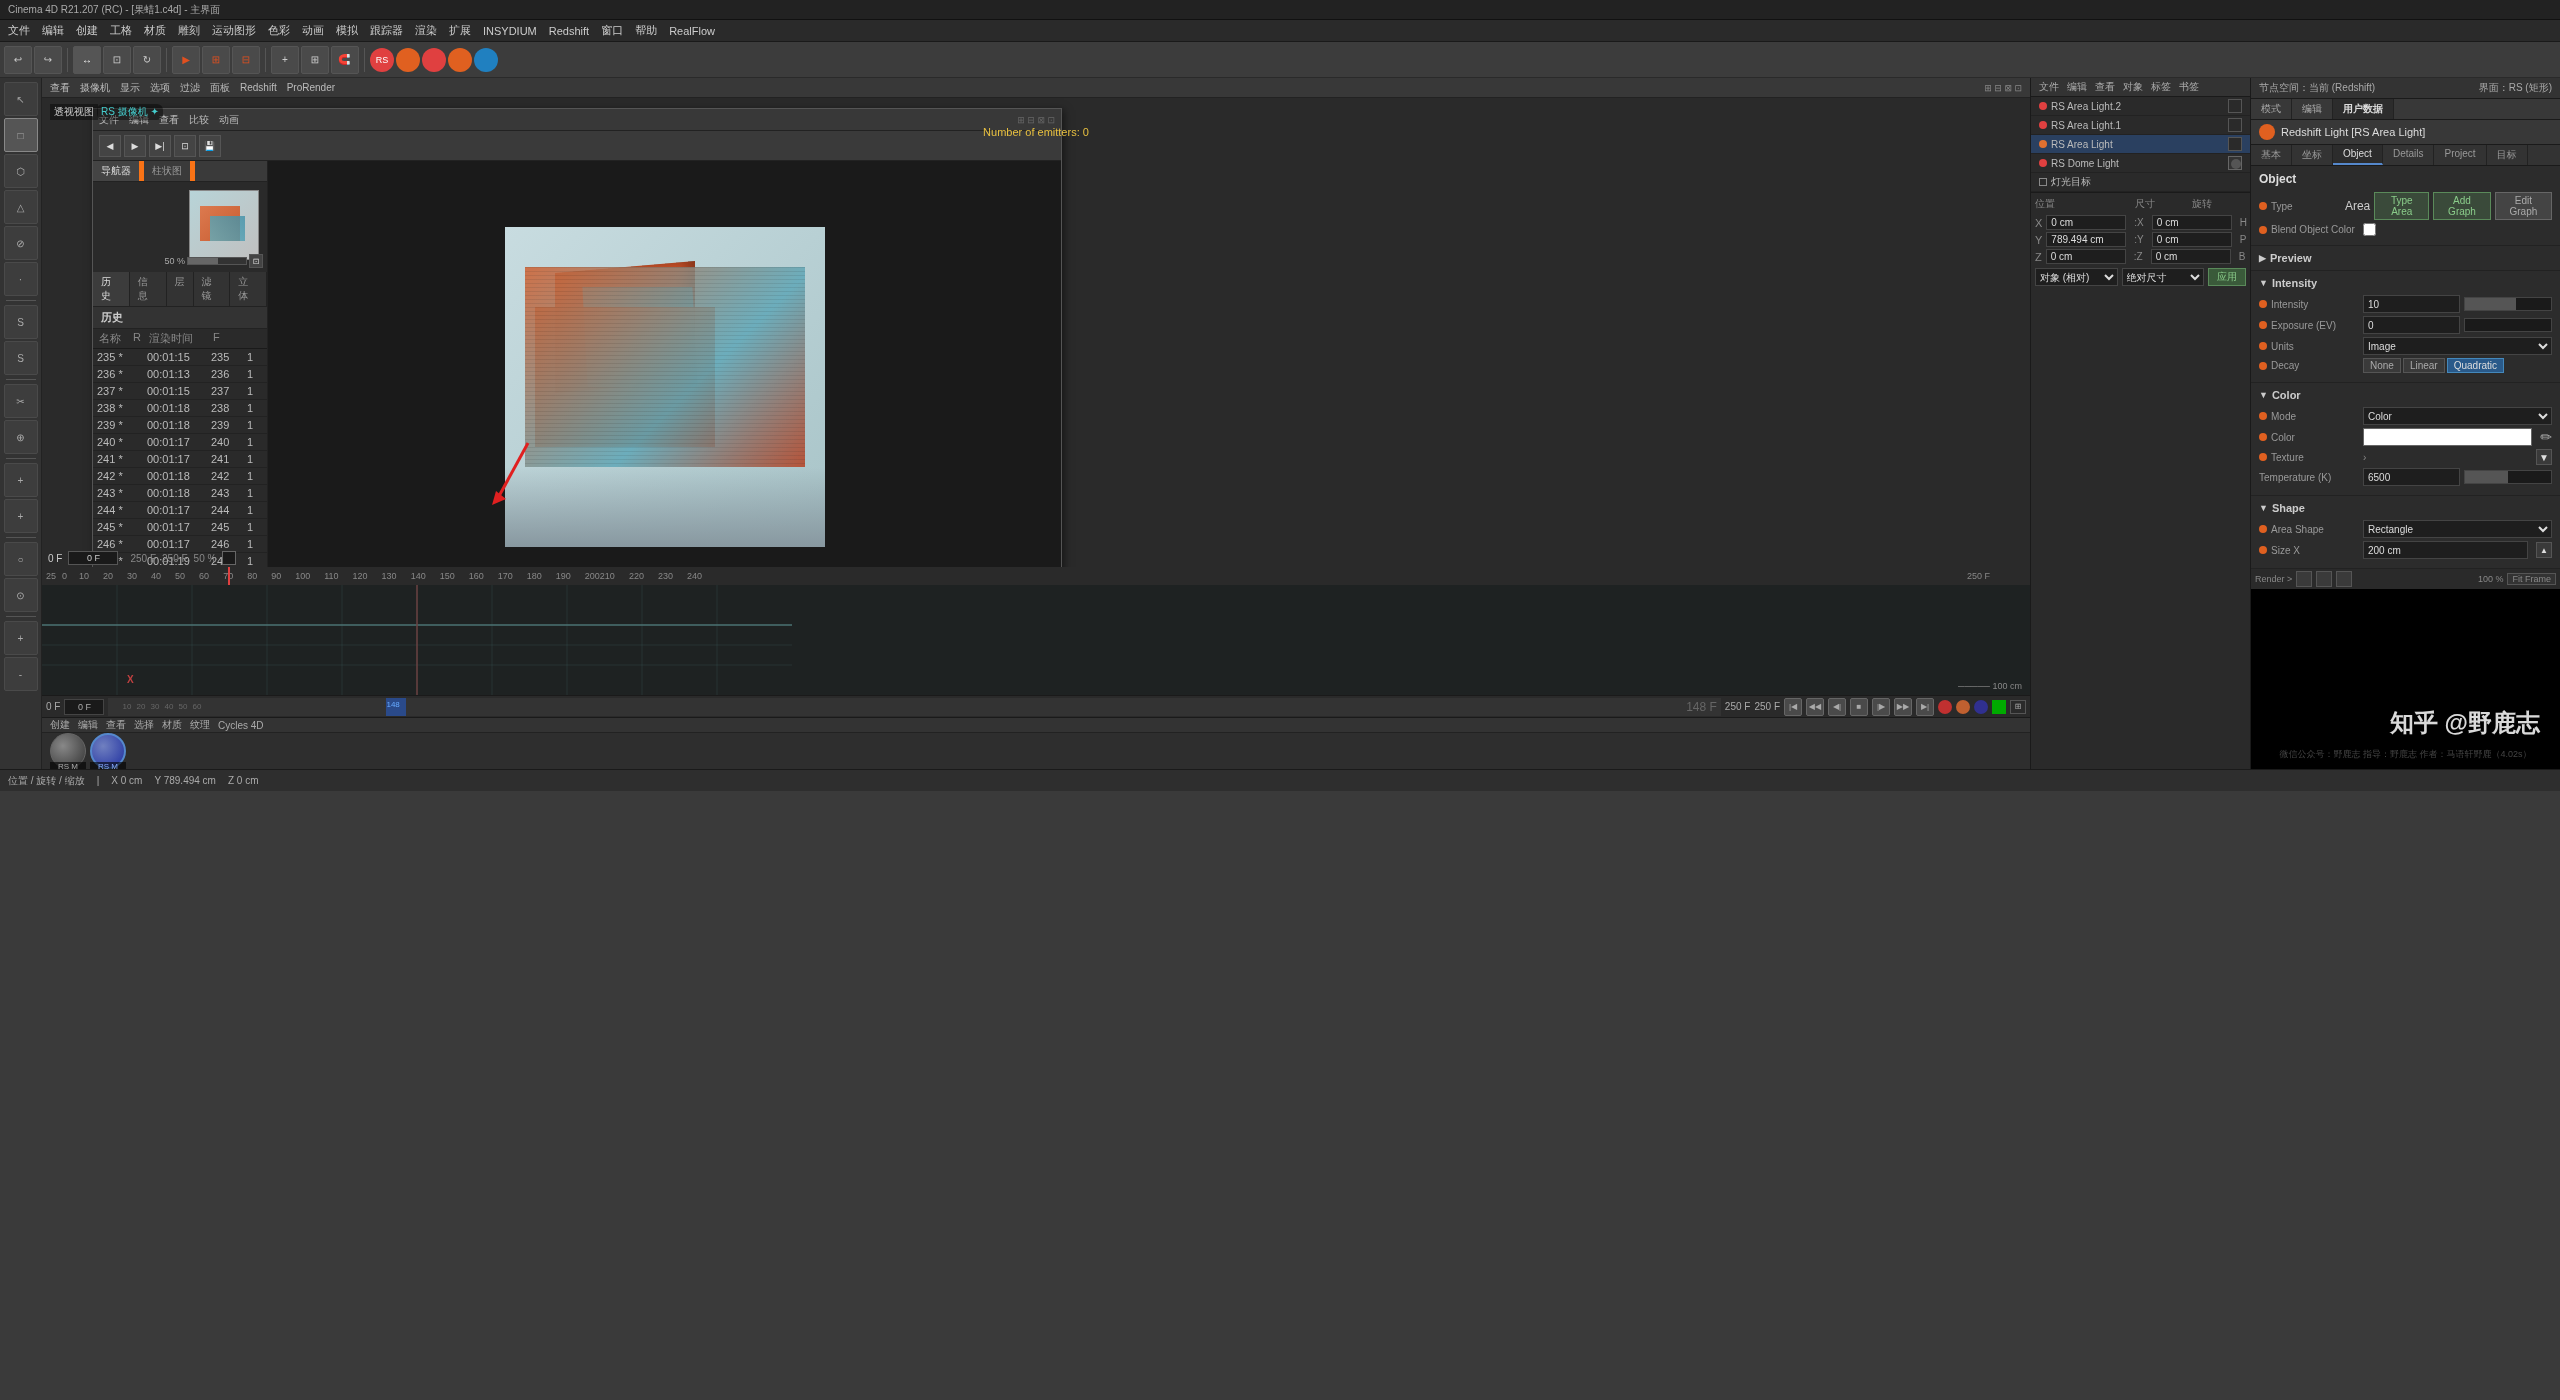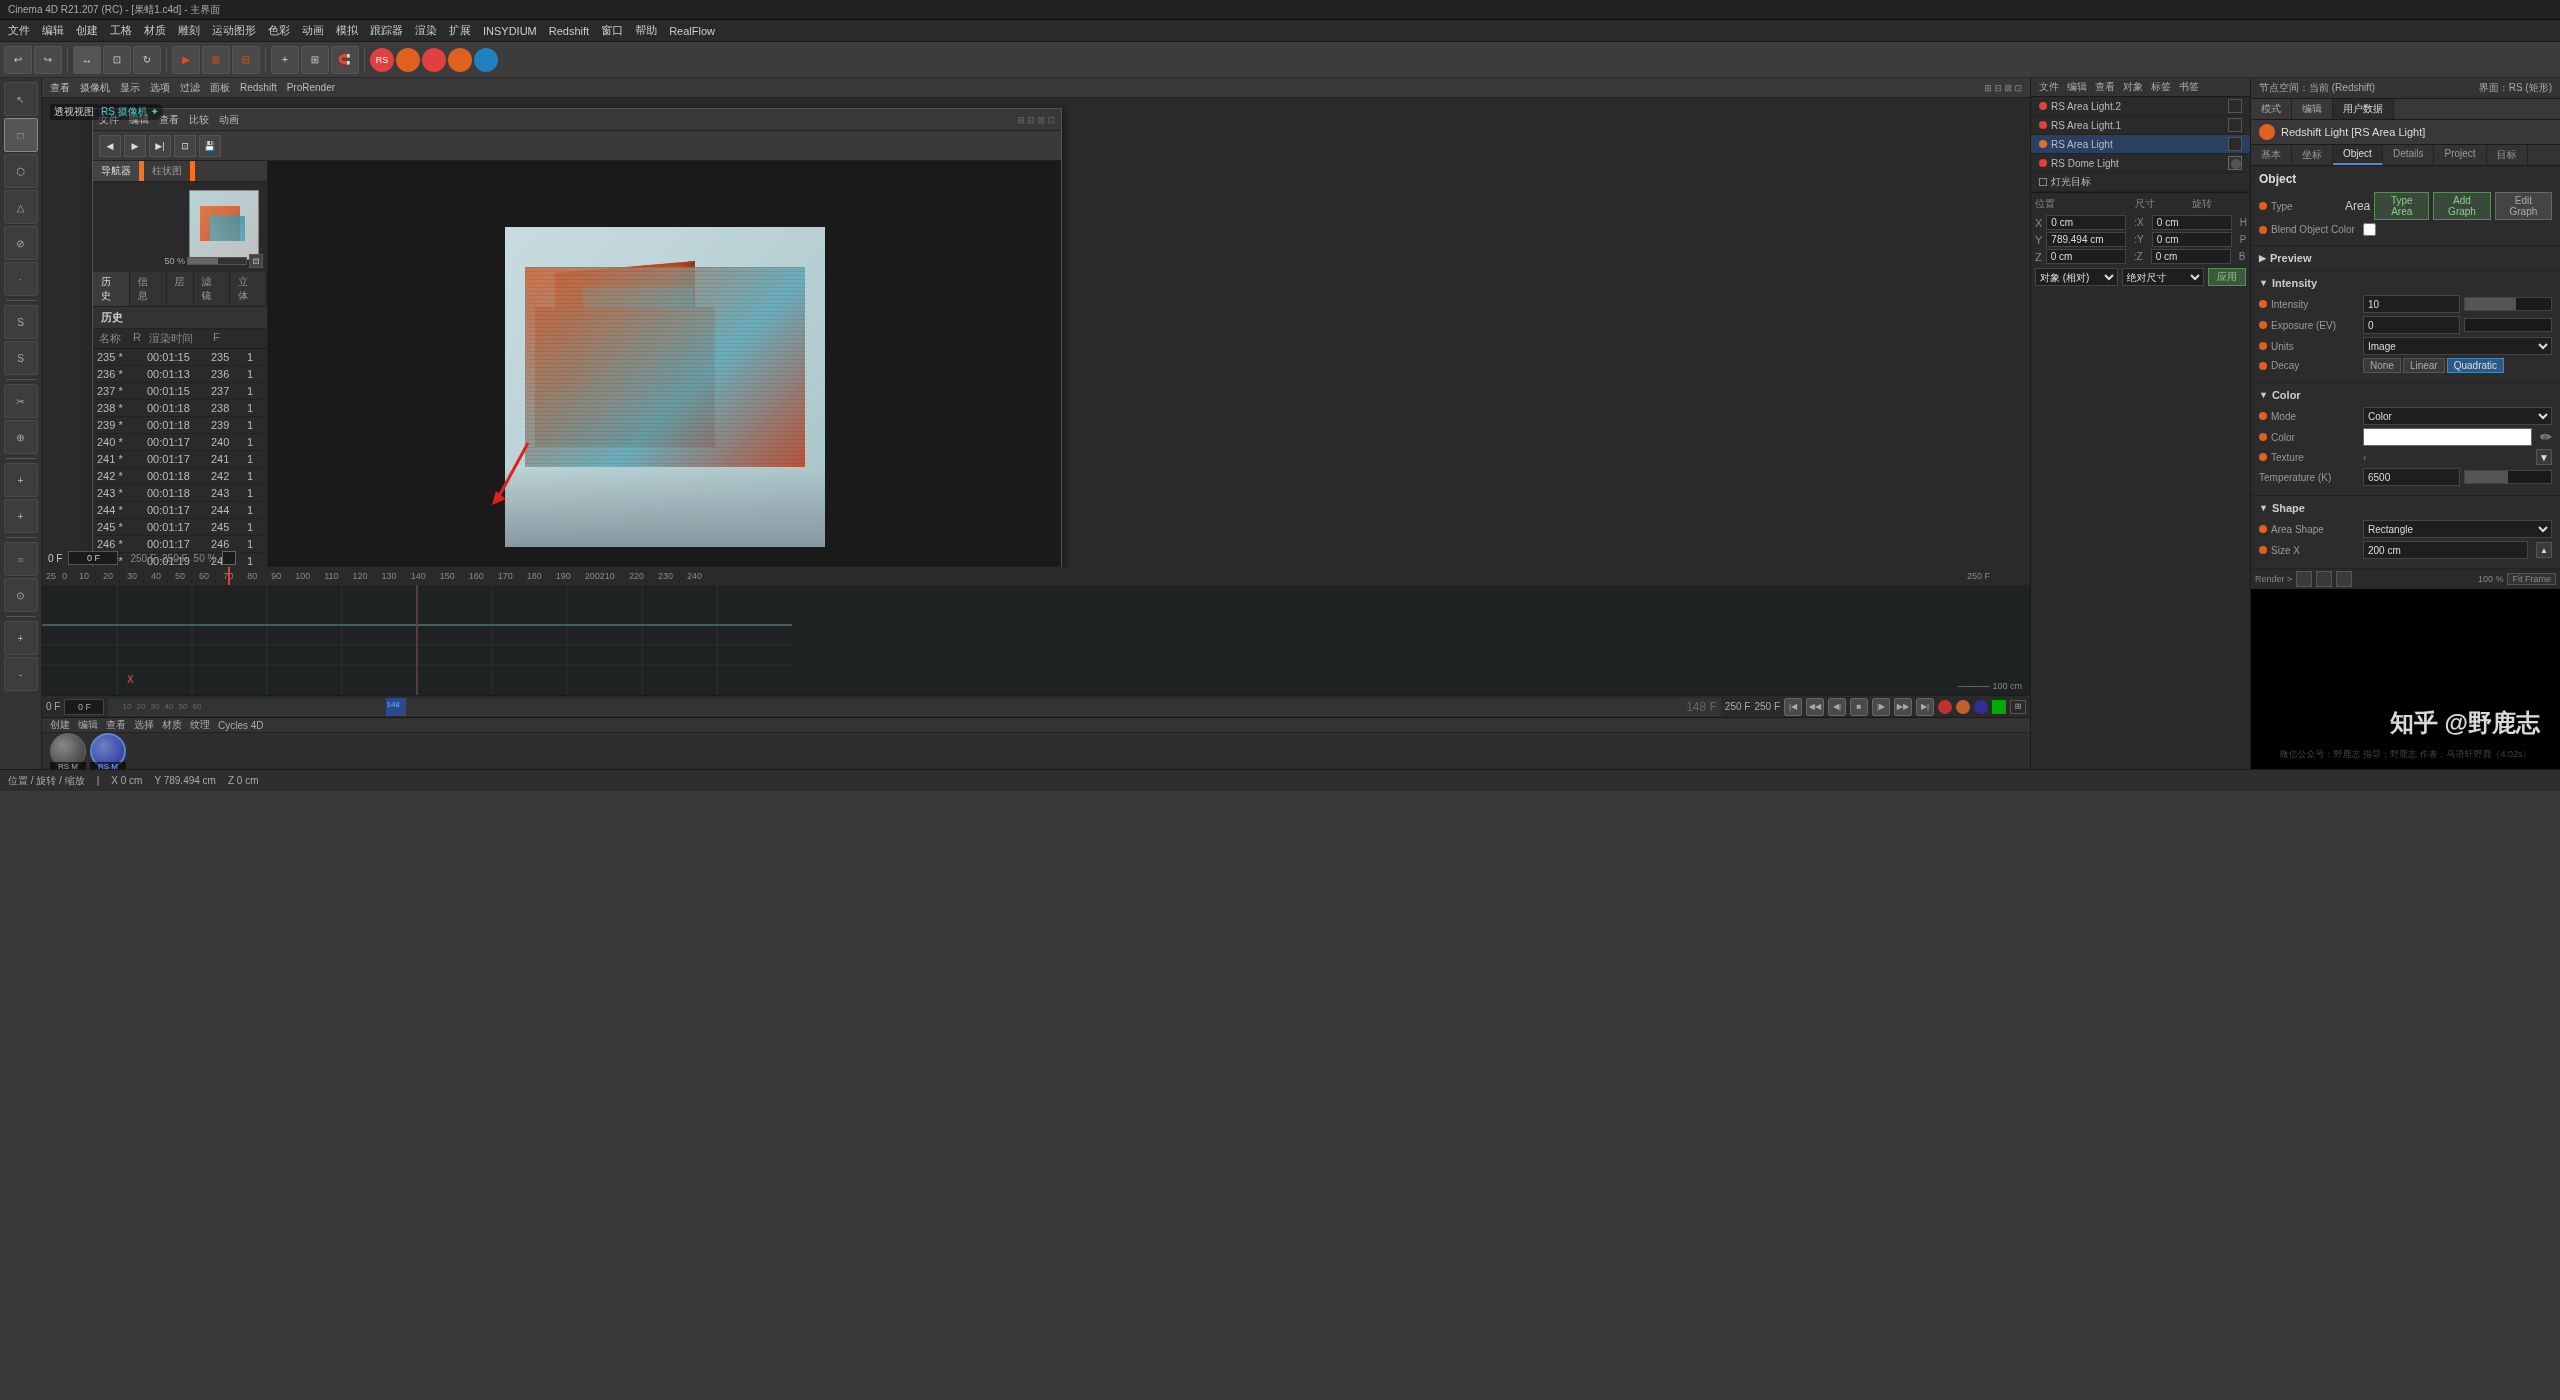--- a/index.html
+++ b/index.html
@@ -566,20 +566,23 @@
     <div class="viewport-container">
 
       <div style="position:absolute;top:6px;left:8px;font-size:10px;color:#ccc;background:rgba(0,0,0,0.4);padding:1px 4px;z-index:10;">
         <span>透视视图</span>
       </div>
 
       <div style="position:absolute;top:6px;left:55px;font-size:10px;color:#4cc;background:rgba(0,0,0,0.4);padding:1px 4px;z-index:10;border-radius:6px;">
         <span>RS 摄像机</span> ✦
       </div>
 
+      <div style="position:absolute;top:28px;left:0;right:0;text-align:center;font-size:11px;color:#e8c040;z-index:10;">
+        <span>Number of emitters: 0</span>
+      </div>
 
       <div class="render-window">
 
 
         <div class="render-window-menu">
           <span>文件</span>
           <span>编辑</span>
           <span>查看</span>
           <span>比较</span>
           <span>动画</span>
@@ -1020,21 +1023,21 @@
 
     <div class="far-right-header">
       <span>节点空间：当前 (Redshift)</span>
       <span style="flex:1;"></span>
       <span>界面：RS (矩形)</span>
     </div>
 
     <div style="display:flex;background:#383838;border-bottom:1px solid #1a1a1a;">
       <div style="padding:3px 10px;font-size:10px;color:#aaa;cursor:pointer;border-right:1px solid #222;">模式</div>
       <div style="padding:3px 10px;font-size:10px;color:#aaa;cursor:pointer;border-right:1px solid #222;">编辑</div>
-      <div style="padding:3px 10px;font-size:10px;color:#ddd;cursor:pointer;border-right:1px solid #222;background:#2c2c2c;">用户数据</div>
+      <div style="padding:3px 10px;font-size:10px;color:#ddd;cursor:pointer;border-right:1px solid #222;background:#2c2c2c;font-weight:bold;">用户数据</div>
     </div>
 
     <div class="far-right-title">
       <span class="rs-icon"></span>
       <span>Redshift Light [RS Area Light]</span>
     </div>
 
     <div class="panel-tabs">
       <div class="panel-tab">基本</div>
       <div class="panel-tab">坐标</div>

